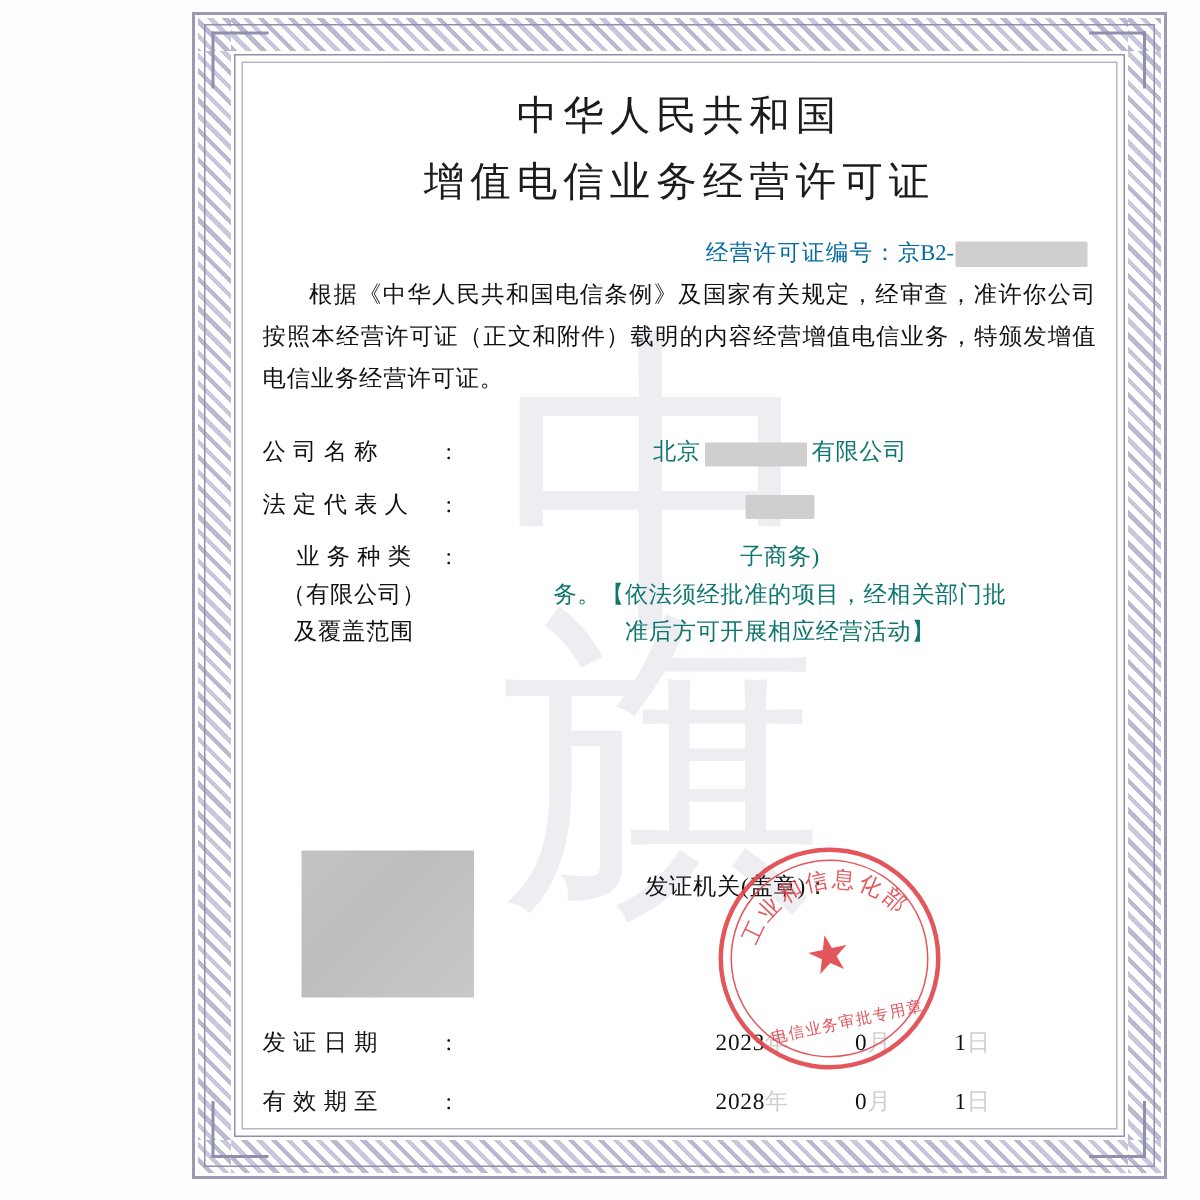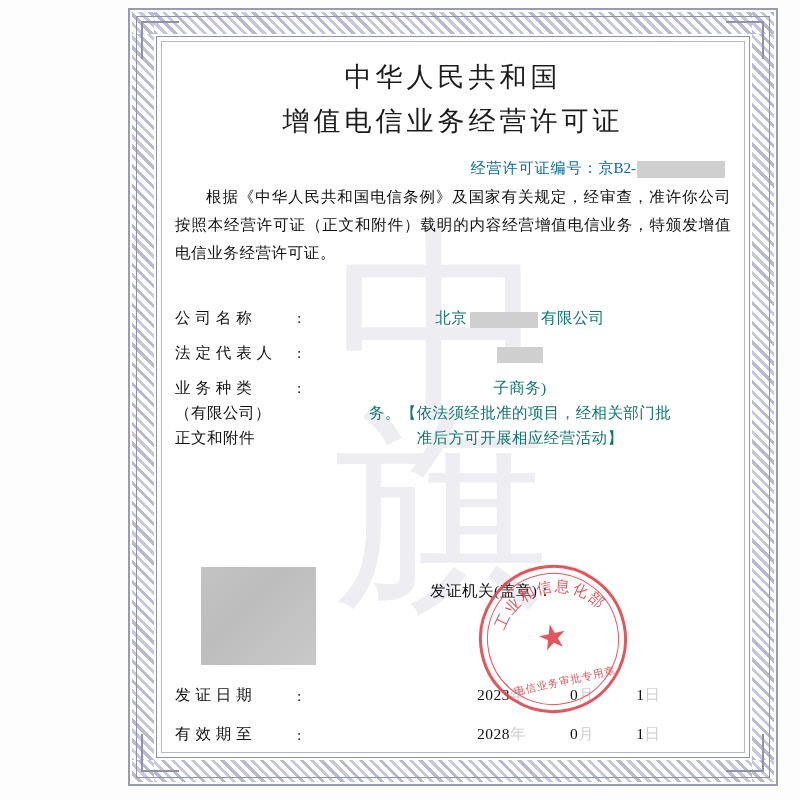--- a/index.html
+++ b/index.html
@@ -154,36 +154,36 @@
     margin-top: 5px;
     font-size: 15.5px;
     line-height: 28px;
     color: #111;
     text-align: justify;
     text-indent: 2em;
     letter-spacing: 0.6px;
   }
 
   .fields {
-    margin-top: 38px;
+    margin-top: 22px;
   }
   .field-row {
     display: flex;
     align-items: flex-start;
     margin-bottom: 10px;
   }
   .field-label {
     width: 122px;
     flex: 0 0 122px;
     font-size: 15.5px;
     color: #111;
     line-height: 25px;
     letter-spacing: 0.5px;
   }
-  .field-label .l2 { display: block; }
+  .field-label .l2 { display: block; text-align: center; }
   .field-colon {
     width: 12px;
     flex: 0 0 12px;
     font-size: 15.5px;
     line-height: 25px;
     color: #111;
   }
   .field-value {
     flex: 1 1 auto;
     font-size: 15.5px;
@@ -347,21 +347,21 @@
       <div class="field-row">
         <div class="field-label">法 定 代 表 人</div>
         <div class="field-colon">:</div>
         <div class="field-value"><span class="redact rep"></span></div>
       </div>
 
       <div class="field-row">
         <div class="field-label">
           <span class="l2">业 务 种 类</span>
           <span class="l2">（有限公司）</span>
-          <span class="l2">正文和附件</span>
+          <span class="l2">及覆盖范围</span>
         </div>
         <div class="field-colon">:</div>
         <div class="field-value">
           <span class="scope-line">子商务)</span>
           <span class="scope-line">务。【依法须经批准的项目，经相关部门批</span>
           <span class="scope-line">准后方可开展相应经营活动】</span>
         </div>
       </div>
 
     </div>

